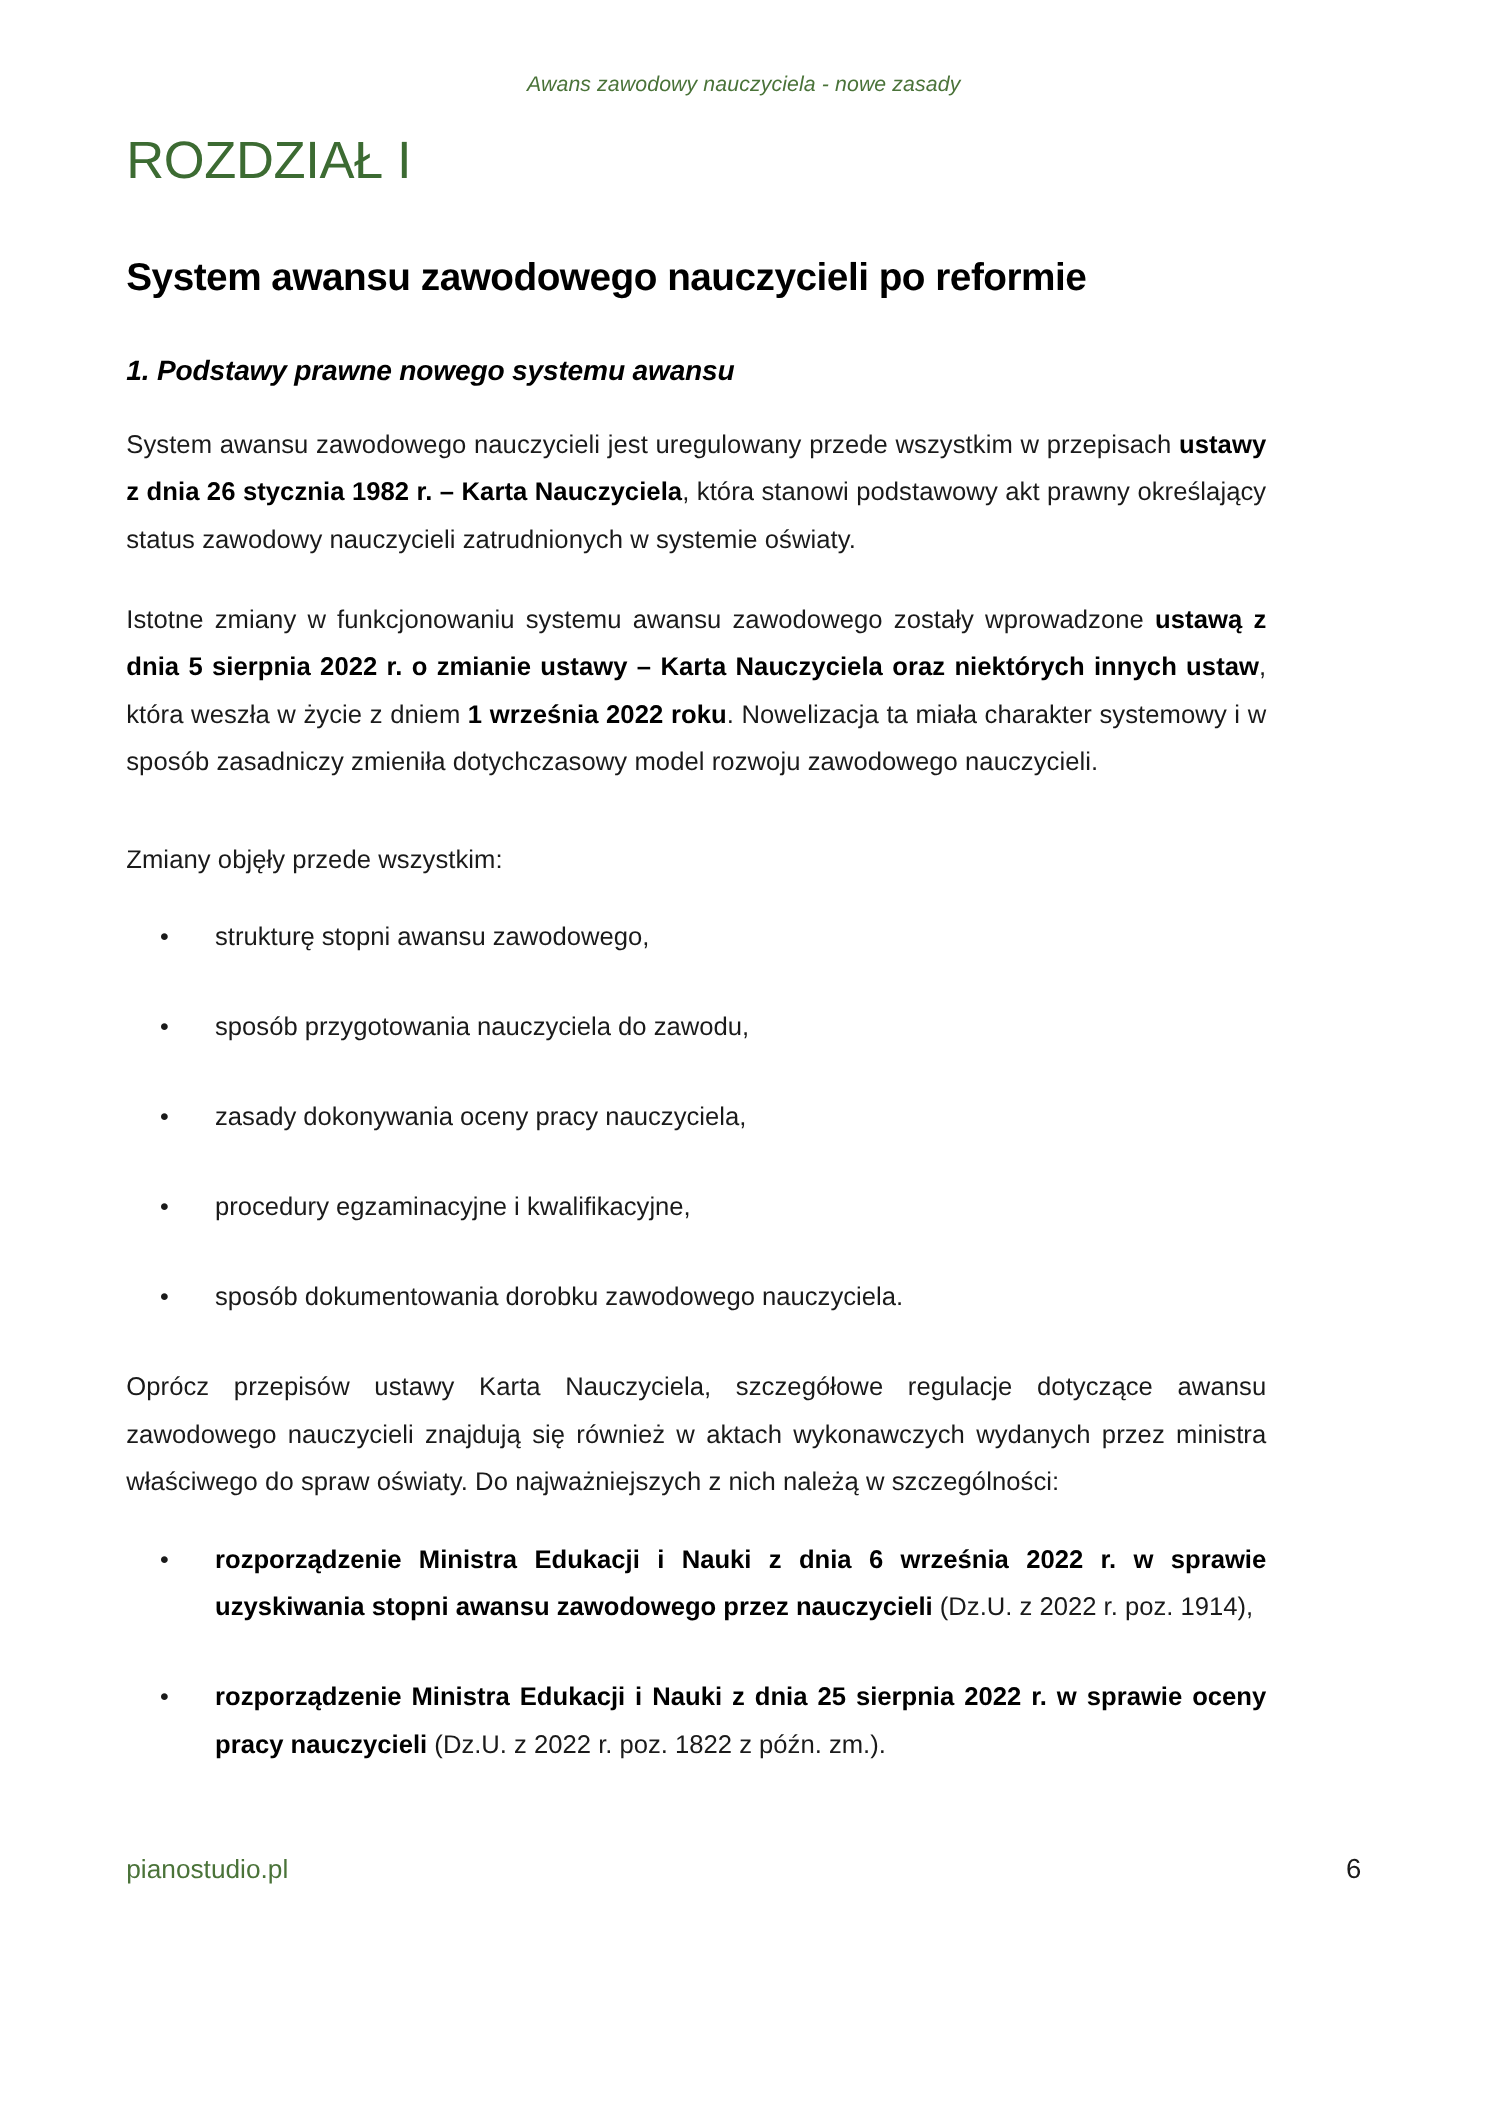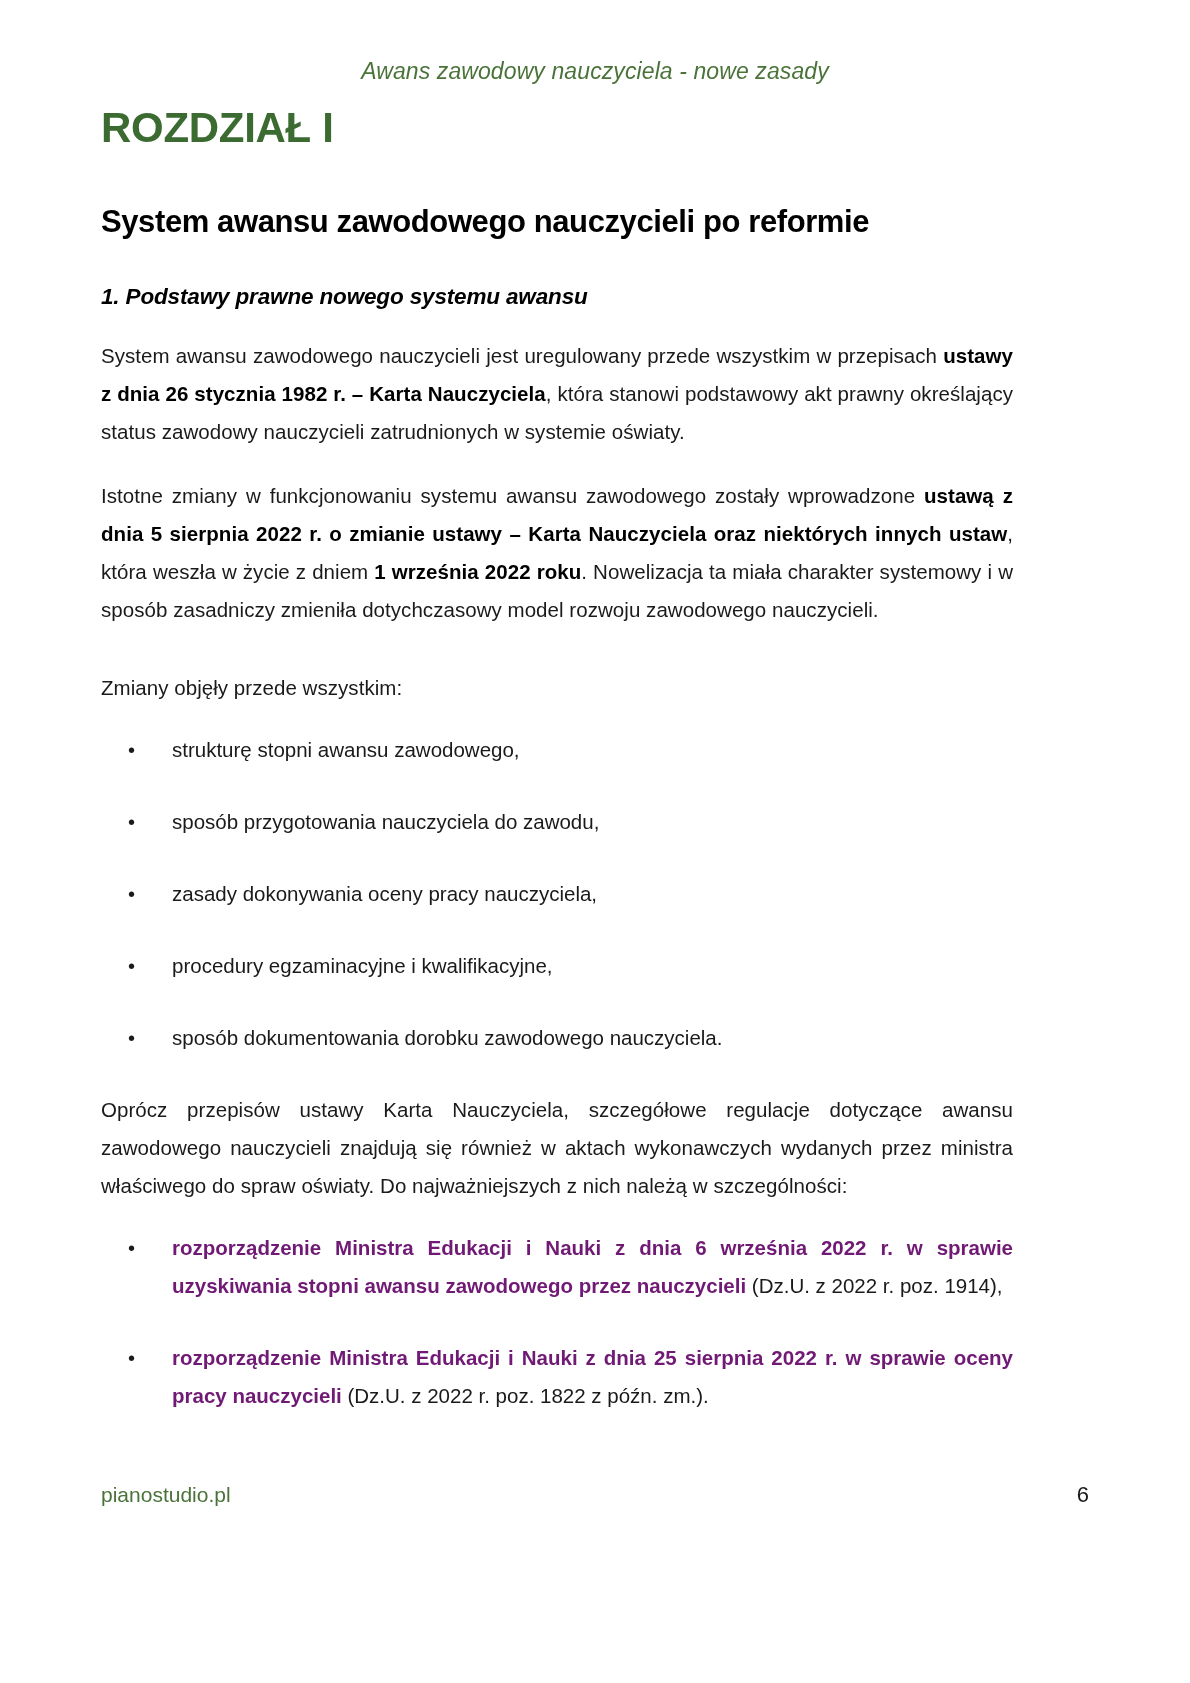--- a/index.html
+++ b/index.html
@@ -23,36 +23,36 @@
   }
 
   
   .running-header {
     position: absolute;
     top: 58px;
     left: 0;
     width: 1190px;
     text-align: center;
     font-style: italic;
-    font-size: 23px;
+    font-size: 17px;
     color: #4a7339;
     letter-spacing: 0.1px;
   }
 
   
   .content {
     position: absolute;
     top: 104px;
     left: 101px;
     width: 912px;
   }
 
   h1.chapter-title {
     font-size: 42px;
-    font-weight: bold;
+    font-weight: normal;
     color: #3c6b32;
     margin: 0 0 0 0;
     letter-spacing: -0.3px;
     line-height: 1.12;
   }
 
   h2.section-title {
     font-size: 31px;
     font-weight: bold;
     color: #000000;
@@ -101,21 +101,21 @@
     color: #1a1a1a;
   }
   ul.bullet-list li:last-child { margin-bottom: 0; }
   ul.bullet-list li .bullet-dot {
     position: absolute;
     left: 27px;
     top: 0;
     font-size: 20px;
     line-height: 38px;
   }
-  ul.bullet-list li b { font-weight: bold; color: #701a75; }
+  ul.bullet-list li b { font-weight: bold; color: #000000; }
 
   ul.bullet-list.spaced li { margin-bottom: 34px; }
 
   
   .footer {
     position: absolute;
     left: 101px;
     right: 101px;
     bottom: 175px;
     display: flex;

